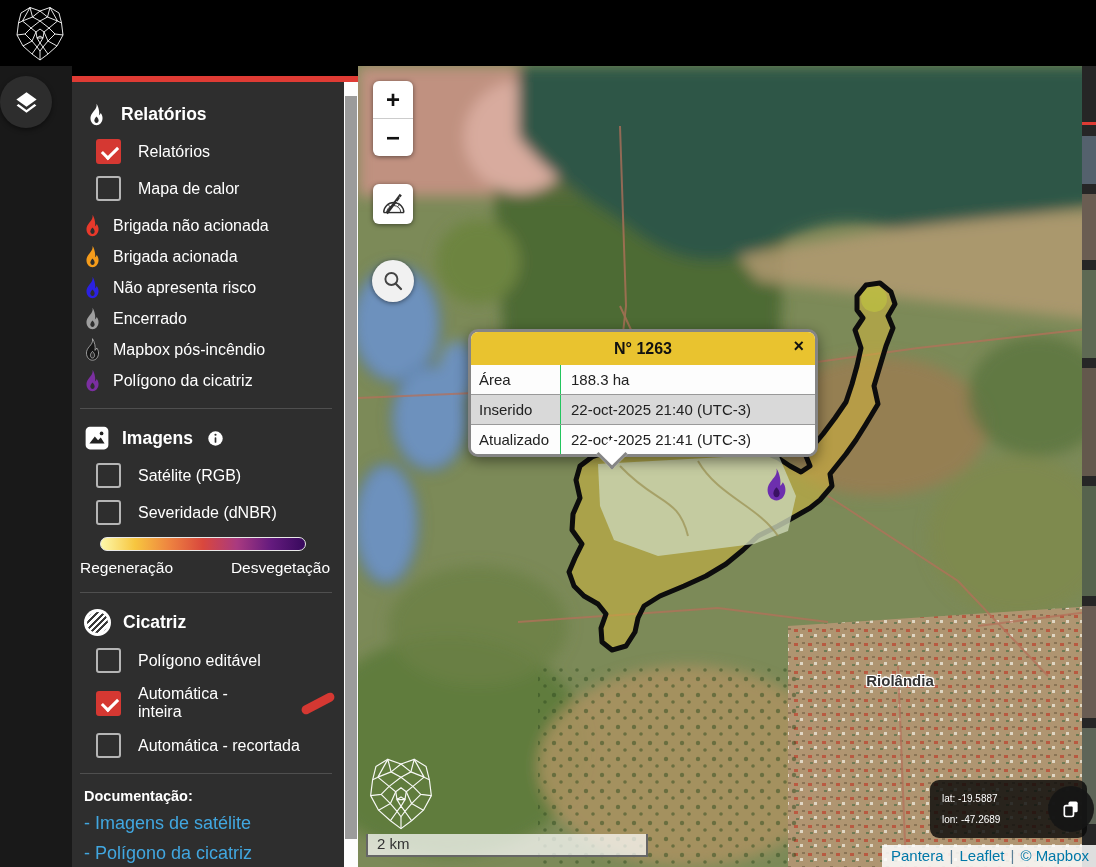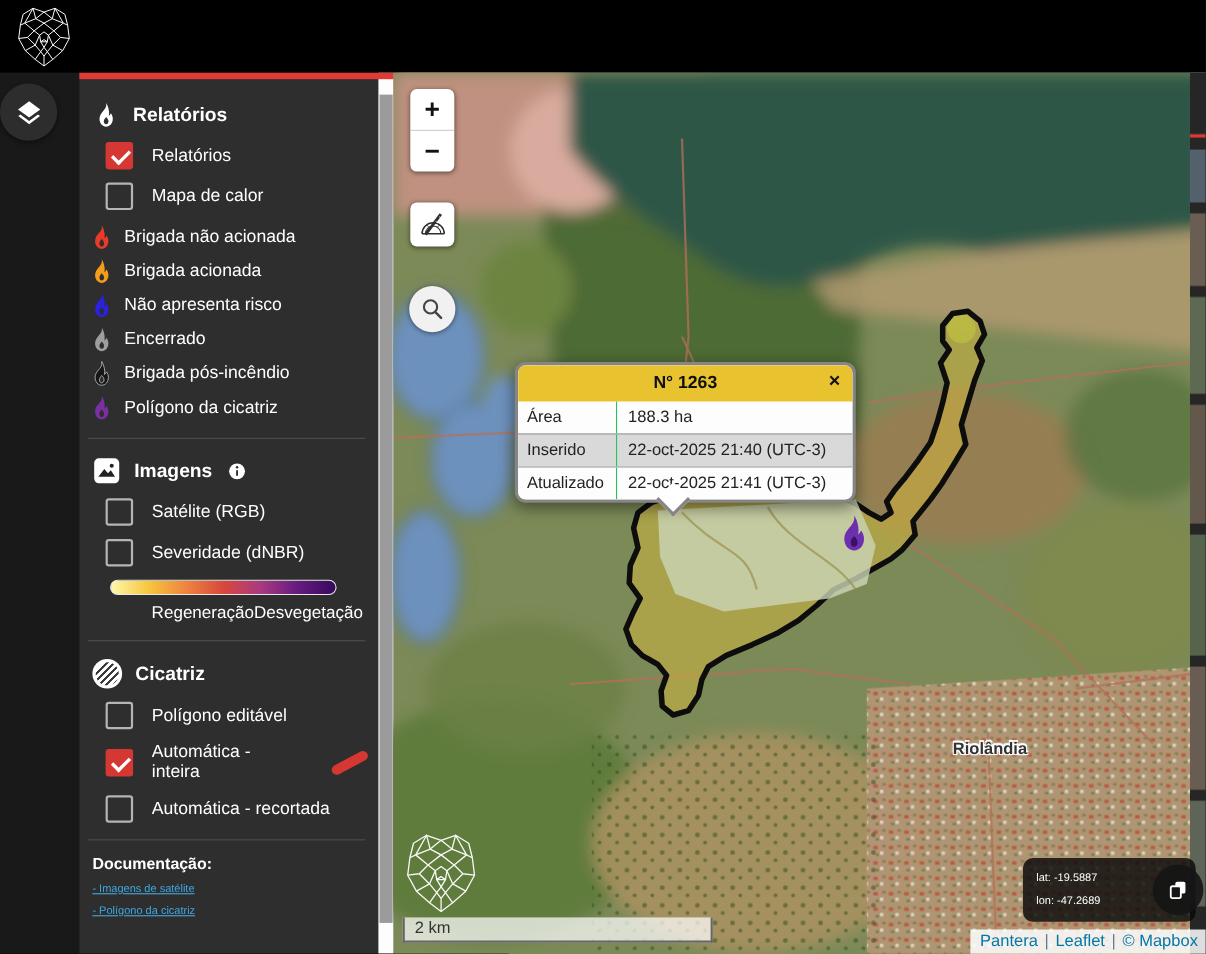--- a/index.html
+++ b/index.html
@@ -17,21 +17,21 @@
     align-items:flex-start; padding-top:10px; gap:36px; flex:none; }
   .rail-btn { width:52px; height:52px; border-radius:50%; background:#2d2d2d;
     display:flex; align-items:center; justify-content:center;
     box-shadow:0 2px 5px rgba(0,0,0,.45); cursor:pointer; flex:none; }
   .rail-btn.active { background:var(--checkbox-red,#d53832); }
   .rail-btn svg { width:27px; height:27px; }
   .rail-scale { color:#fff; font-weight:700; font-size:17px; letter-spacing:-.5px; }
 
   
   .sidebar { width:286px; background:var(--sidebar-bg,#2e2e2e); position:relative;
-    flex:none; color:#fff; overflow:hidden; }
+    flex:none; color:#fff; overflow:hidden;margin-top:10px; }
   .sidebar-inner { width:272px; padding:10px 0 0 0; }
   .red-strip { position:absolute; top:0; left:0; right:0; height:6px;
     background:var(--accent-red,#df3b34); z-index:5; }
   .sb-scroll { position:absolute; top:0; right:0; bottom:0; width:14px; background:#fdfdfd; }
   .sb-thumb { position:absolute; left:1px; right:1px; top:20px; bottom:28px; background:#9b9b9b; }
 
   .sec-title { display:flex; align-items:center; gap:12px; margin:16px 8px 4px 12px;
     font-size:17.5px; font-weight:700; }
   .cb-row { display:flex; align-items:center; gap:17px; margin:12px 8px 12px 24px;
     font-size:16px; cursor:pointer; }
@@ -43,51 +43,51 @@
   .legend-row { display:flex; align-items:center; gap:8px; margin:6px 8px 6px 8px; font-size:16px; }
   .flame { width:25px; height:25px; flex:none; }
   .lg-black use { stroke:#c3c3c3; stroke-width:.7; }
   .divider { border-top:1px solid #4f4f4f; margin:15px 12px 2px 8px; }
 
   .img-badge { width:26px; height:26px; flex:none; }
   .info-ic { width:17px; height:17px; margin-left:2px; }
 
   .grad-bar { width:206px; height:14px; border-radius:8px; margin:12px 0 8px 28px;
     border:1px solid #e8e8e8; }
-  .grad-labels { display:flex; justify-content:flex-end; margin:6px 14px 0 8px; font-size:15.5px; }
+  .grad-labels { display:flex; justify-content:space-between; margin:6px 14px 0 8px; font-size:15.5px; }
 
   .hatch-circle { width:27px; height:27px; border-radius:50%; background:#fff;
     display:flex; align-items:center; justify-content:center; flex:none; }
   .hatch-inner { width:21px; height:21px; border-radius:50%;
     background:repeating-linear-gradient(135deg,#fff 0 2.5px,#3a3a3a 2.5px 4.5px); }
   .red-dash { width:36px; height:9px; border-radius:5px; background:var(--checkbox-red,#d53832);
     transform:rotate(-28deg); margin-left:8px; flex:none; }
 
   .docs { margin:14px 0 0 12px; }
   .docs-title { font-size:14.5px; font-weight:700; margin-bottom:8px; }
-  .doc-link { display:block; color:var(--link-blue,#41a7e0); text-decoration:underline;
-    font-size:10px; margin:9px 0; cursor:pointer; }
+  .doc-link { display:block; color:var(--link-blue,#41a7e0); 
+    font-size:18px; margin:9px 0; cursor:pointer; }
 
   
   .map { position:relative; flex:1; overflow:hidden; background:#7c8a58; }
   .map-svg { position:absolute; inset:0; width:738px; height:801px; }
 
   .zoomctl { position:absolute; left:15px; top:15px; width:40px; background:#fff;
     border-radius:6px; box-shadow:0 1px 5px rgba(0,0,0,.5); z-index:15; overflow:hidden; }
   .zoomctl .zbtn { height:37px; display:flex; align-items:center; justify-content:center;
     font-size:24px; font-weight:700; color:#111; cursor:pointer; }
   .zoomctl .zsep { border-top:1px solid #ccc; }
   .toolbtn { position:absolute; left:15px; top:118px; width:40px; height:40px; background:#fff;
     border-radius:6px; box-shadow:0 1px 5px rgba(0,0,0,.5); display:flex; align-items:center;
     justify-content:center; cursor:pointer; z-index:15; }
   .searchbtn { position:absolute; left:14px; top:194px; width:42px; height:42px; background:#f1f1f1;
     border-radius:50%; box-shadow:0 1px 5px rgba(0,0,0,.5); display:flex; align-items:center;
     justify-content:center; cursor:pointer; z-index:15; }
 
-  .popup-wrap { position:absolute; left:110px; top:263px; width:310px; z-index:20; }
+  .popup-wrap { position:absolute; left:110px; top:263px; width:350px; z-index:20; }
   .popup { border:3px solid #858585; border-radius:10px; background:#fff; overflow:hidden;
     box-shadow:0 4px 14px rgba(0,0,0,.45); }
   .p-head { background:var(--popup-header,#e9c32f); height:33px; display:flex; align-items:center;
     justify-content:center; position:relative; font-weight:700; font-size:16px; color:#111; }
   .p-close { position:absolute; right:11px; top:4px; font-weight:700; font-size:18px;
     color:#111; cursor:pointer; }
   .p-row { display:flex; border-top:1px solid #999; font-size:15px; color:#222; background:#fdfdfd; }
   .p-row.alt { background:#d9d9d9; }
   .p-label { width:90px; padding:6px 8px; border-right:1px solid #22c55e; flex:none; }
   .p-val { padding:6px 10px; white-space:nowrap; }
@@ -271,21 +271,21 @@
       <div class="legend-row">
         <svg class="flame" style="color: rgb(158, 158, 158);">
             <use href="#flame"></use>
           </svg>
         <span>Encerrado</span>
       </div>
       <div class="legend-row">
         <svg class="flame lg-black" style="color: rgb(22, 22, 22);">
             <use href="#flame"></use>
           </svg>
-        <span>Brigada pós-incêndio</span>
+        <span>Mapbox pós-incêndio</span>
       </div>
       <div class="legend-row">
         <svg class="flame" style="color: rgb(123, 47, 160);">
             <use href="#flame"></use>
           </svg>
         <span>Polígono da cicatriz</span>
       </div>
 
       <div class="divider"></div>
 

